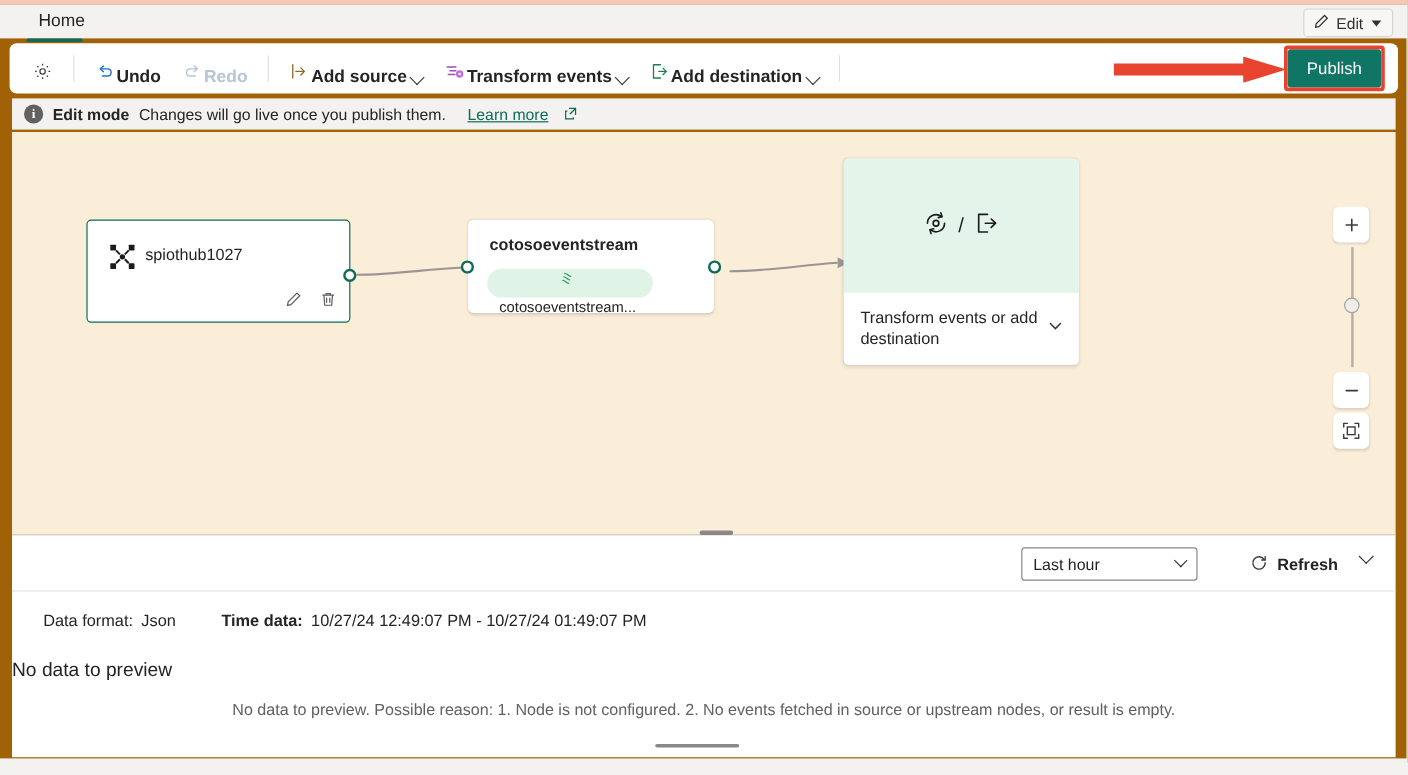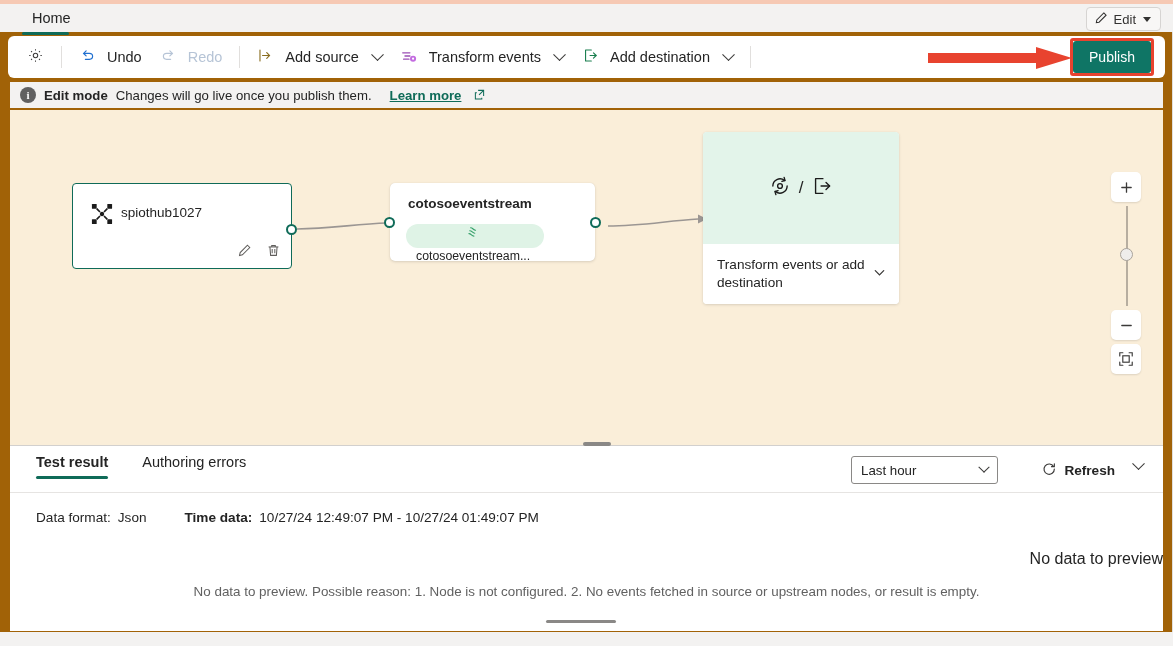--- a/index.html
+++ b/index.html
@@ -64,28 +64,29 @@
   
   .toolbar {
     position: absolute; left: 8px; top: 36px;
     width: 1157px; height: 42px;
     background: #ffffff;
     border-radius: 6px;
     display: flex; align-items: center;
     padding-left: 10px;
   }
   .tb-item {
-    display: flex; align-items: center; gap: 11px;
+    display: flex; align-items: flex-end; gap: 1px;
     height: 30px;
     padding: 0 9px;
     border-radius: 4px;
     font-size: 14.5px;
     color: #242424;
     cursor: pointer;
     white-space: nowrap;
+    font-weight: bold;
   }
   .tb-item.disabled { color: #b6c4d6; cursor: default; }
   .tb-sep {
     width: 1px; height: 22px;
     background: #e1dfdd;
     margin: 0 8px;
   }
   .chev {
     display: inline-block;
     width: 9px; height: 9px;
@@ -141,21 +142,20 @@
     display: flex; align-items: center; justify-content: center;
     font-family: "Liberation Serif", serif;
   }
   .info-bold { font-weight: bold; }
   .learn-more {
     color: #0f6b58;
     text-decoration: underline;
     display: inline-flex; align-items: center; gap: 13px;
     cursor: pointer;
     margin-left: 10px;
-    font-weight: bold;
   }
 
   
   .canvas {
     position: absolute; left: 10px; top: 110px;
     width: 1153px; height: 330px;
     background: #faeed9;
     overflow: hidden;
   }
 
@@ -359,21 +359,21 @@
   .meta-row {
     position: absolute; left: 26px; top: 64px;
     display: flex; align-items: baseline; gap: 7px;
     font-size: 13.6px; color: #242424;
   }
   .meta-label { font-weight: bold; }
   .meta-gap { width: 24px; display: inline-block; }
 
   .empty-title {
     position: absolute; left: 0; right: 0; top: 104px;
-    text-align: right;
+    text-align: left;
     font-size: 16px; color: #242424;
   }
   .empty-sub {
     position: absolute; left: 0; right: 0; top: 138px;
     text-align: center;
     font-size: 13.4px; color: #616161;
   }
 
   
   .hscroll {
@@ -630,28 +630,20 @@
       </div>
     </div>
   </div>
 
   <div class="splitter">
     <div class="splitter-line"></div>
     <div class="splitter-handle"></div>
   </div>
 
   <div class="bottom">
-    <div class="tabs">
-      <div class="tab active">
-        <span>Test result</span>
-      </div>
-      <div class="tab">
-        <span>Authoring errors</span>
-      </div>
-    </div>
     <div class="tabs-underline"></div>
 
     <div class="time-select">
       <span>Last hour</span>
       <span class="chev small"></span>
     </div>
 
     <div class="refresh-btn">
       <span>
         <svg width="16" height="16" viewBox="0 0 18 18" fill="none" stroke="#3b3a39" stroke-width="1.3" stroke-linecap="round">

